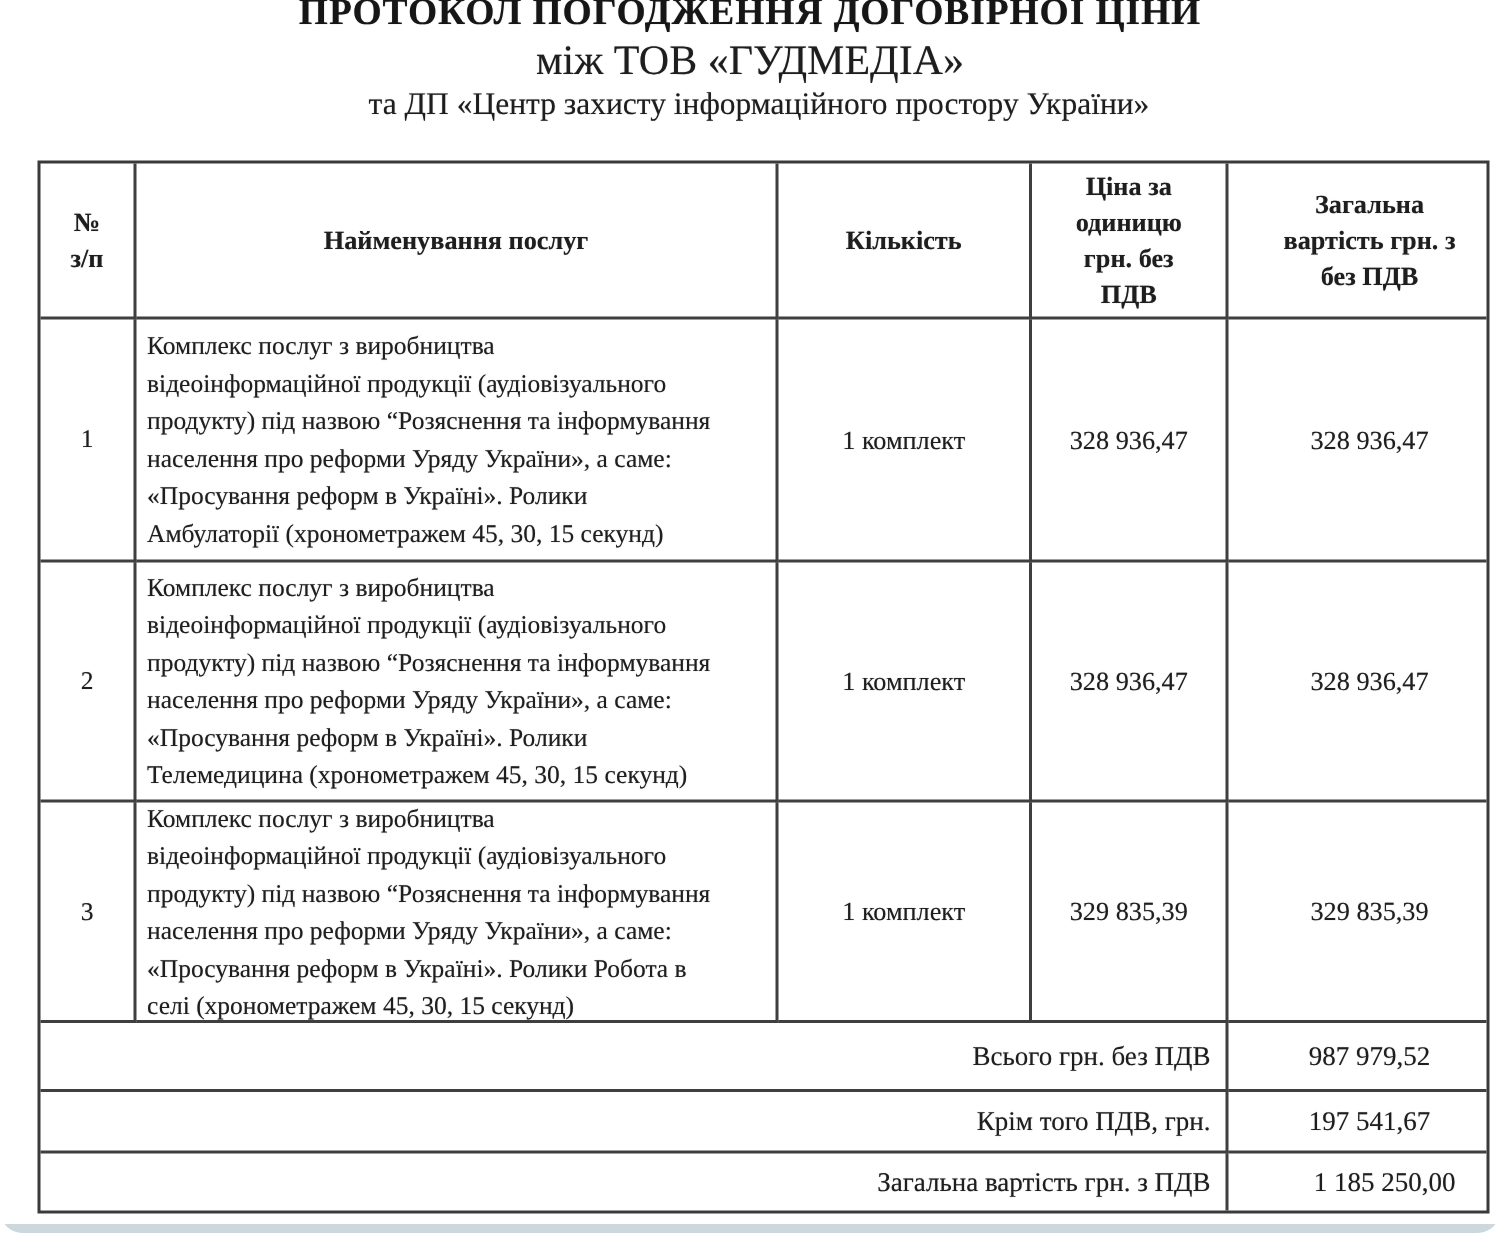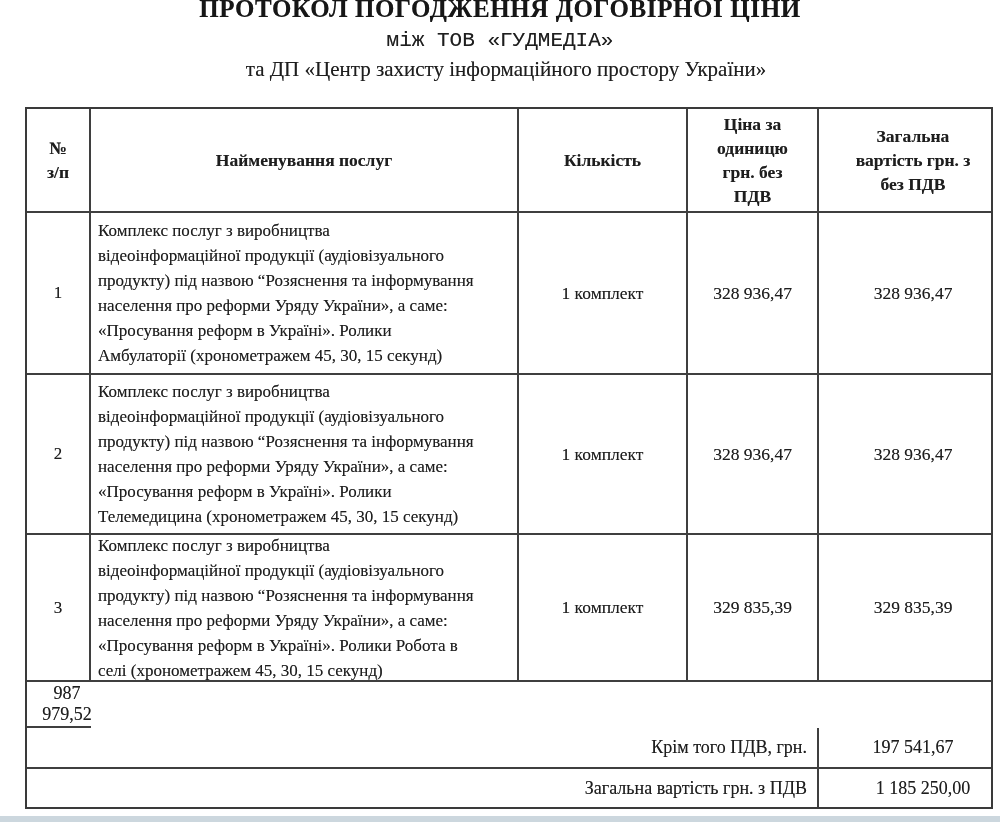--- a/index.html
+++ b/index.html
@@ -8,30 +8,31 @@
     width: 1000px; height: 822px;
     font-family: "Liberation Serif", "DejaVu Serif", serif;
     color: #1e1e1e;
     position: relative;
     overflow: hidden;
   }
   .page {
     position: absolute; inset: 0;
     overflow: hidden;
     text-shadow: 0 0 0.6px rgba(45,45,45,0.55);
+    border-radius: 15px;
   }
 
   
   .doc-head { text-align: center; margin-top: -6px; }
   .doc-title {
     font-size: 25px; font-weight: bold;
     letter-spacing: 0.6px; line-height: 30px;
     color: #161616;
   }
-  .doc-sub1 { font-size: 21px; line-height: 26px; margin-top: 4px; font-family: Liberation Mono, monospace; }
+  .doc-sub1 { font-size: 28px; line-height: 26px; margin-top: 4px; }
   .doc-sub2 { font-size: 21px; line-height: 26px; margin-top: 2px; margin-left: 12px; }
 
   
   .doc-table {
     position: absolute; left: 25px; top: 107px;
     width: 968px;
     display: grid;
     grid-template-columns: 64px 428px 169px 131px 1fr;
     grid-template-rows: 104px 162px 160px 147px 46px 41px 38px;
     border: 2px solid #3a3a3a;
@@ -124,20 +125,21 @@
     <div class="cell service">Комплекс послуг з виробництва
 відеоінформаційної продукції  (аудіовізуального
 продукту) під назвою “Розяснення та інформування
 населення про реформи Уряду України», а саме:
 «Просування реформ в Україні». Ролики Робота в
 селі (хронометражем 45, 30, 15 секунд)</div>
     <div class="cell qty">1 комплект</div>
     <div class="cell money">329 835,39</div>
     <div class="cell money last-col">329 835,39</div>
 
+    <div class="cell sum-label">Всього грн. без ПДВ</div>
     <div class="cell sum-value last-col">987 979,52</div>
 
     <div class="cell sum-label">Крім того ПДВ, грн.</div>
     <div class="cell sum-value last-col">197 541,67</div>
 
     <div class="cell sum-label last-row">Загальна вартість грн. з ПДВ</div>
     <div class="cell sum-value last-col last-row">1 185 250,00</div>
 
   </div>
 

